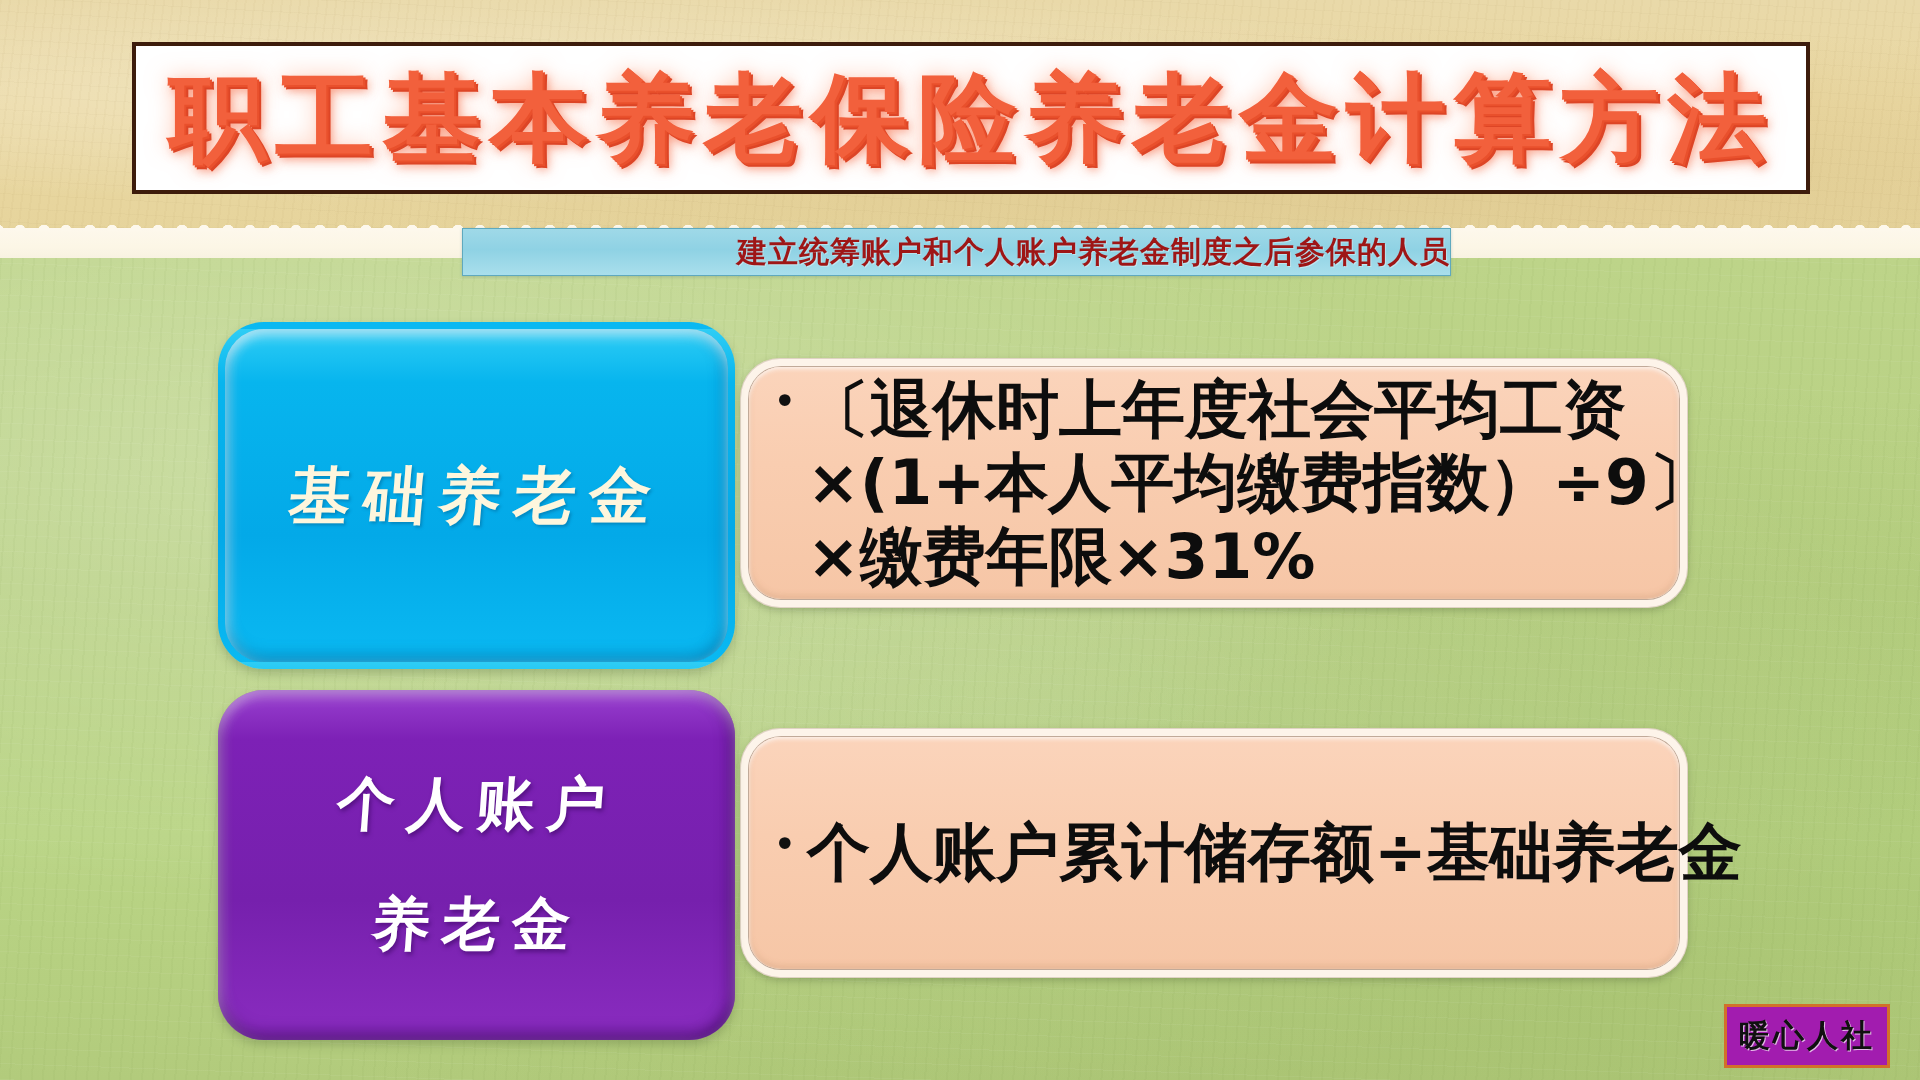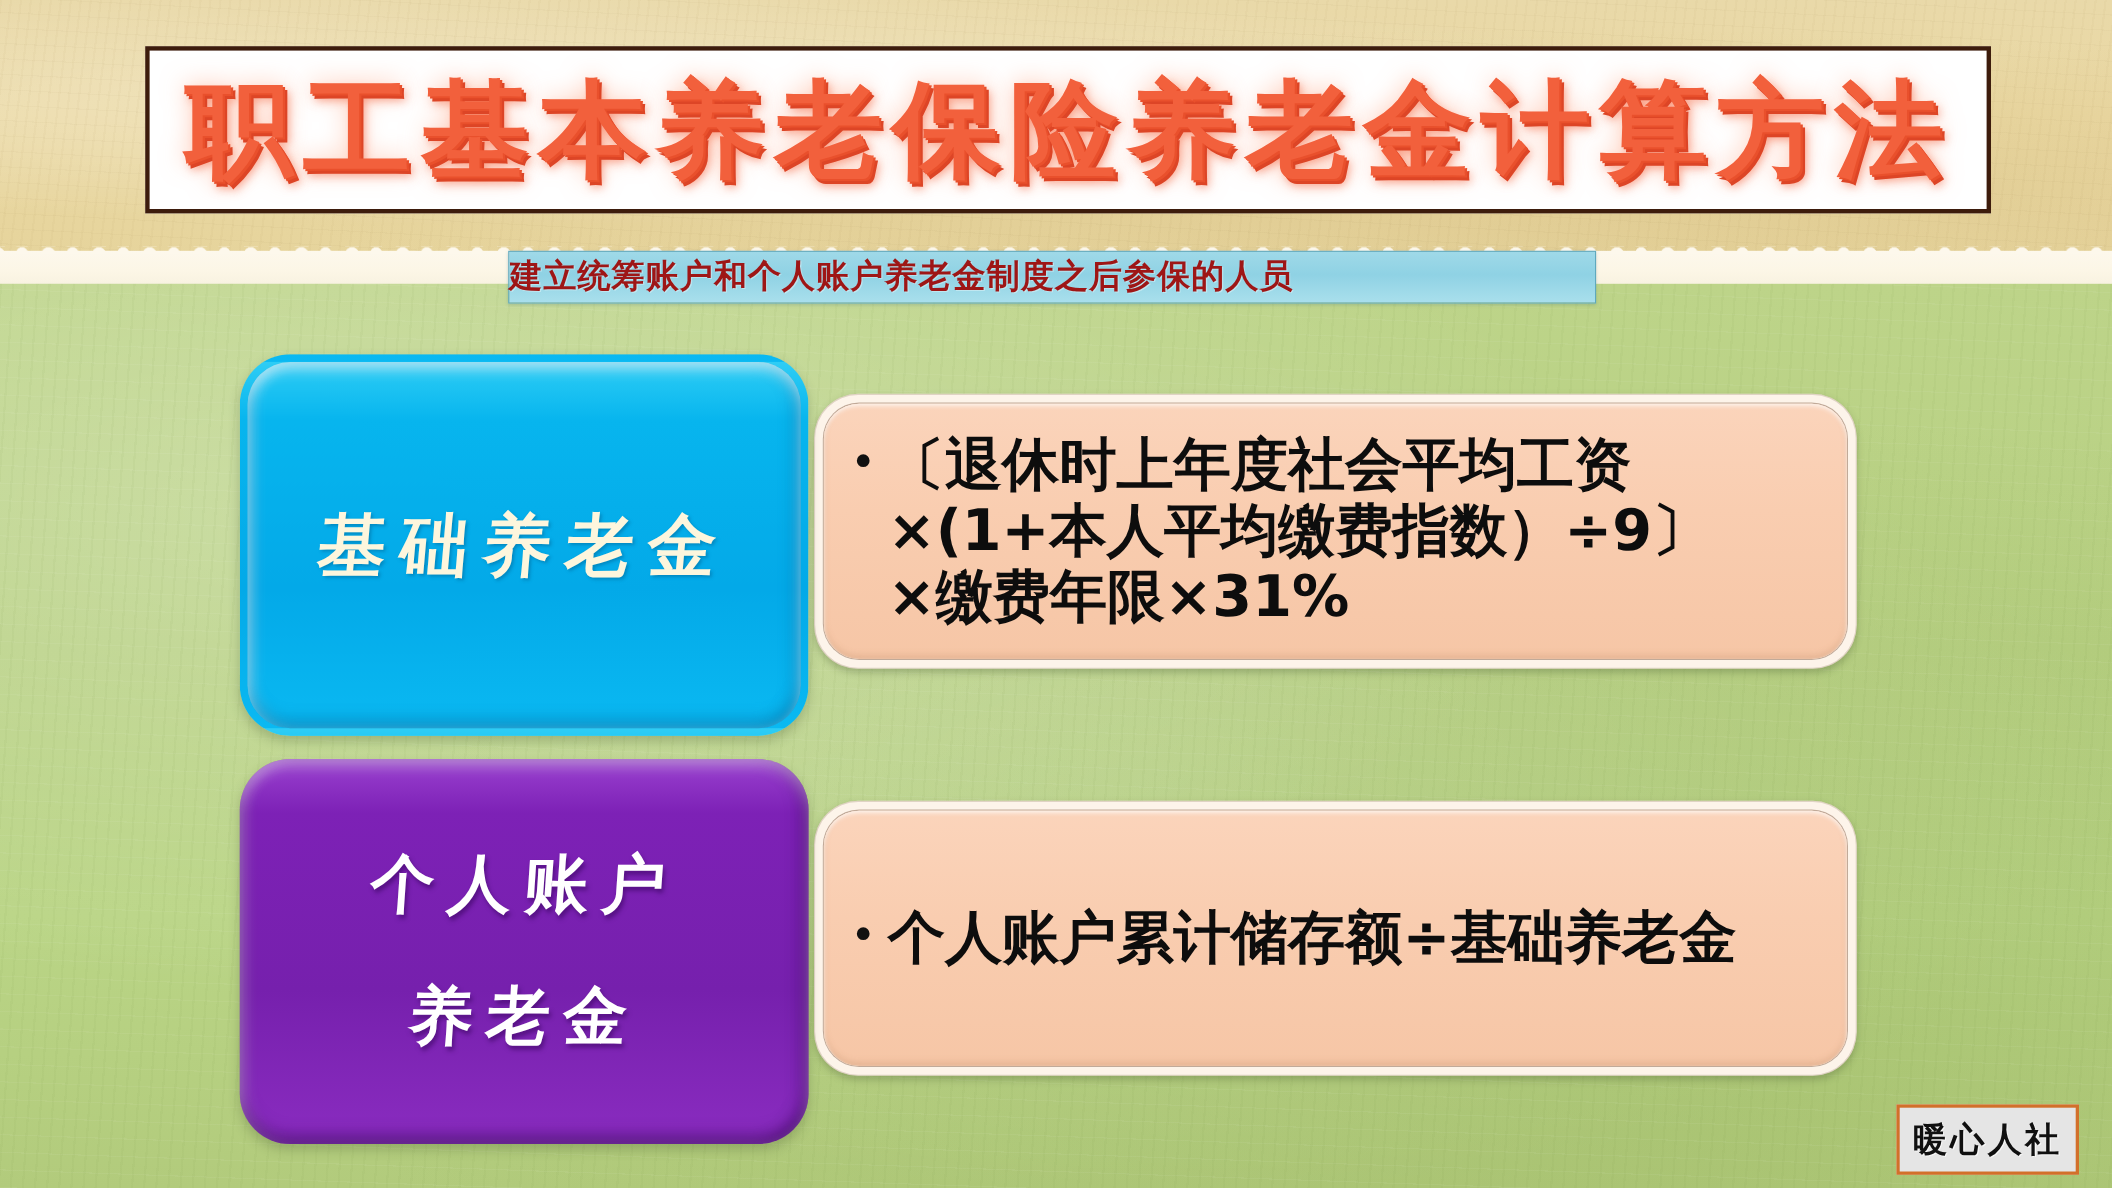--- a/index.html
+++ b/index.html
@@ -122,21 +122,21 @@
   .subtitle-banner {
     position: absolute;
     left: 462px; top: 228px;
     width: 989px;
     height: 48px;
     background: linear-gradient(180deg, #9fd9e8 0%, #8fd2e4 45%, #a9dfec 100%);
     border: 1px solid #5fa9be;
     box-sizing: border-box;
     display: flex;
     align-items: center;
-    justify-content: flex-start;
+    justify-content: flex-end;
     box-shadow: 0 1px 3px rgba(60,110,130,0.25);
   }
   .subtitle-text {
     font-family: "DejaVu Sans", "Liberation Sans", sans-serif;
     font-weight: 700;
     font-size: 30px;
     line-height: 1;
     letter-spacing: 1px;
     color: #9e1616;
     white-space: nowrap;
@@ -245,35 +245,35 @@
     font-family: "DejaVu Sans", "Liberation Sans", sans-serif;
     font-size: 40px;
     line-height: 56px;
     color: #111111;
     text-align: left;
   }
   .formula-text {
     flex: 1 1 auto;
     font-family: "DejaVu Sans", "Liberation Sans", sans-serif;
     font-weight: 700;
-    font-size: 52px;
+    font-size: 63px;
     line-height: 1.16;
     color: #0d0d0d;
     letter-spacing: 0px;
   }
   .formula-text .ln { display: block; white-space: nowrap; }
 
   
   .logo-box {
     position: absolute;
     right: 30px;
     bottom: 12px;
     width: 166px;
     height: 64px;
-    background: #e5e5e5;
+    background: #a21caf;
     border: 3px solid #d2702a;
     box-sizing: border-box;
     display: flex;
     align-items: center;
     justify-content: center;
     z-index: 6;
     text-align: center;
   }
   .logo-text {
     font-family: "DejaVu Sans", "Liberation Sans", sans-serif;

